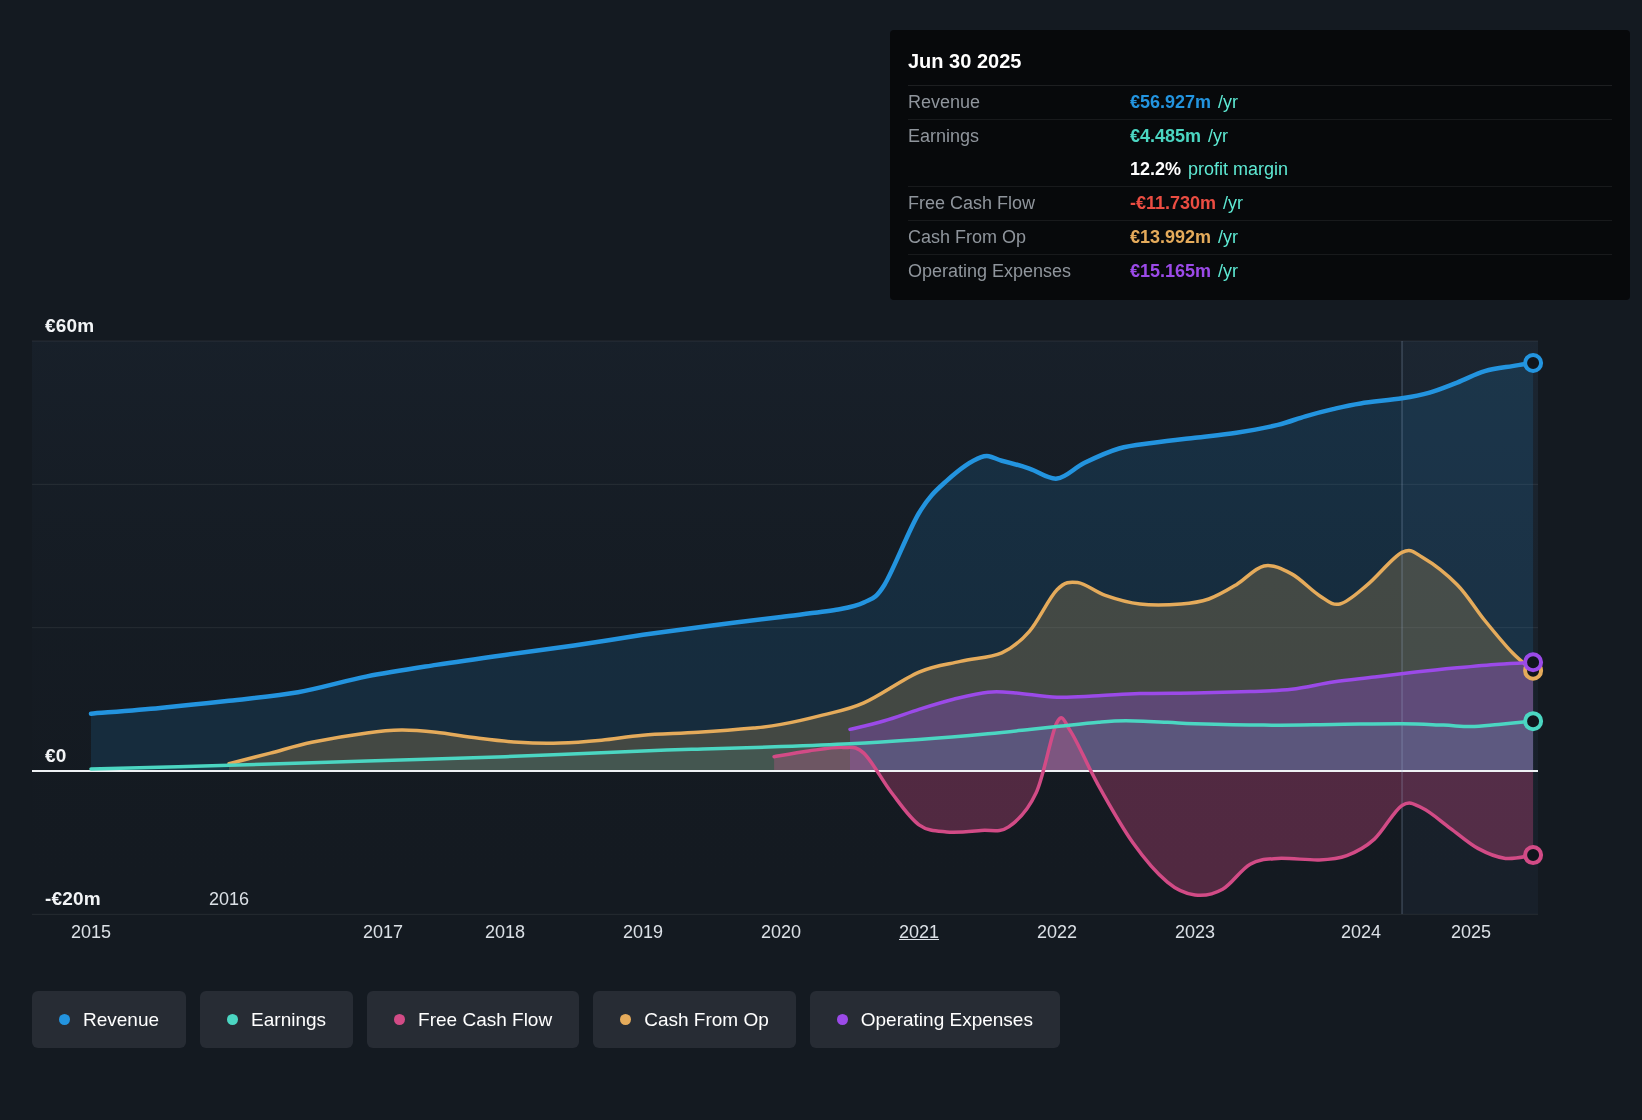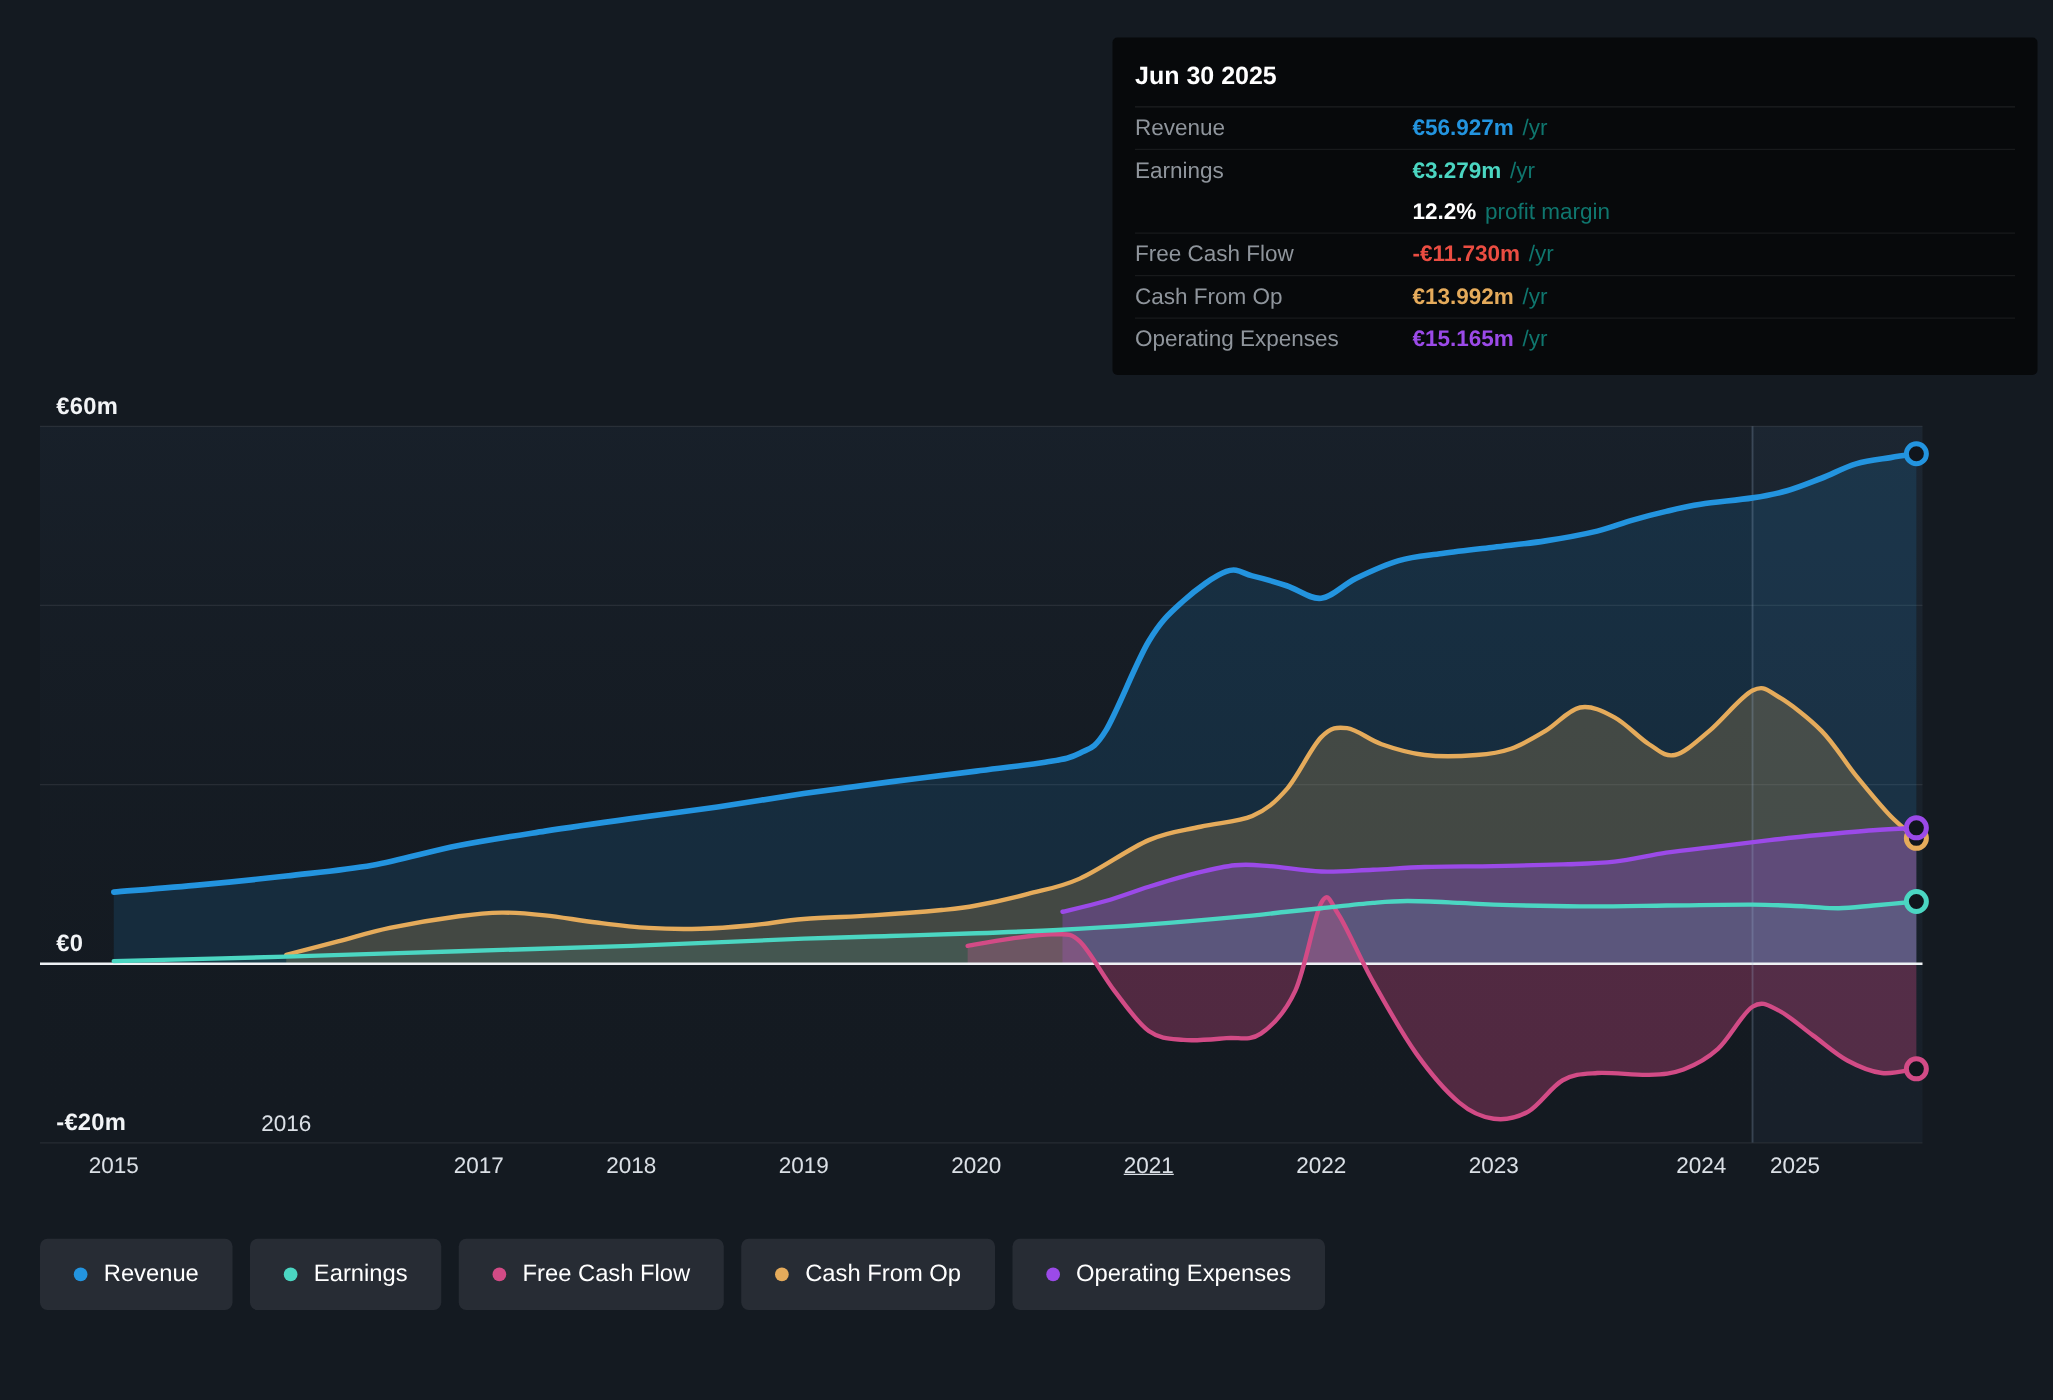--- a/index.html
+++ b/index.html
@@ -15,21 +15,21 @@
   .tooltip{
     position:absolute;left:890px;top:30px;width:740px;box-sizing:border-box;
     background:#07090b;border-radius:4px;padding:14px 18px 12px;
   }
   .tooltip-title{color:#ffffff;font-size:20px;font-weight:700;padding:6px 0 12px;
     border-bottom:1px solid rgba(255,255,255,0.09)}
   .t-row{display:flex;align-items:center;height:33px}
   .t-row.sep{border-top:1px solid rgba(255,255,255,0.07)}
   .t-label{width:222px;flex:none;color:#8f959c;font-size:18px}
   .t-value{font-size:18px;font-weight:700}
-  .t-suffix{color:#0f766e;font-size:18px;margin-left:7px}
+  .t-suffix{color:#5eead4;font-size:18px;margin-left:7px}
 
   .legend{position:absolute;left:32px;top:991px;display:flex;gap:14px}
   .pill{height:57px;display:flex;align-items:center;gap:13px;padding:0 27px;
     background:#272c34;border-radius:6px;cursor:pointer}
   .pill-label{color:#ffffff;font-size:19px}
   .dot{width:11px;height:11px;border-radius:50%;flex:none}
 </style>
 </head>
 <body>
 
@@ -76,34 +76,34 @@
       <div class="x-label" style="left: 91px; top: 922px;">2015</div>
       <div class="x-label" style="left: 229px; top: 889px;">2016</div>
       <div class="x-label" style="left: 367px; top: 922px; margin-left: 16px;">2017</div>
       <div class="x-label" style="left: 505px; top: 922px;">2018</div>
       <div class="x-label" style="left: 643px; top: 922px;">2019</div>
       <div class="x-label" style="left: 781px; top: 922px;">2020</div>
       <div class="x-label" style="left: 919px; top: 922px; text-decoration: underline;">2021</div>
       <div class="x-label" style="left: 1057px; top: 922px;">2022</div>
       <div class="x-label" style="left: 1195px; top: 922px;">2023</div>
       <div class="x-label" style="left: 1333px; top: 922px; margin-left: 28px;">2024</div>
-      <div class="x-label" style="left: 1436px; top: 922px;">2025</div>
+      <div class="x-label" style="left: 1471px; top: 922px;">2025</div>
     </div>
 
   <div class="tooltip">
     <div class="tooltip-title">Jun 30 2025</div>
     <div id="tooltip-rows">
         <div class="t-row">
           <span class="t-label">Revenue</span>
           <span class="t-value" style="color: rgb(35, 148, 223);">€56.927m</span>
           <span class="t-suffix">/yr</span>
         </div>
         <div class="t-row sep">
           <span class="t-label">Earnings</span>
-          <span class="t-value" style="color: rgb(75, 214, 194);">€3.279m</span>
+          <span class="t-value" style="color: rgb(75, 214, 194);">€4.485m</span>
           <span class="t-suffix">/yr</span>
         </div>
         <div class="t-row">
           <span class="t-label"></span>
           <span class="t-value" style="color: rgb(255, 255, 255);">12.2%</span>
           <span class="t-suffix">profit margin</span>
         </div>
         <div class="t-row sep">
           <span class="t-label">Free Cash Flow</span>
           <span class="t-value" style="color: rgb(235, 77, 66);">-€11.730m</span>

